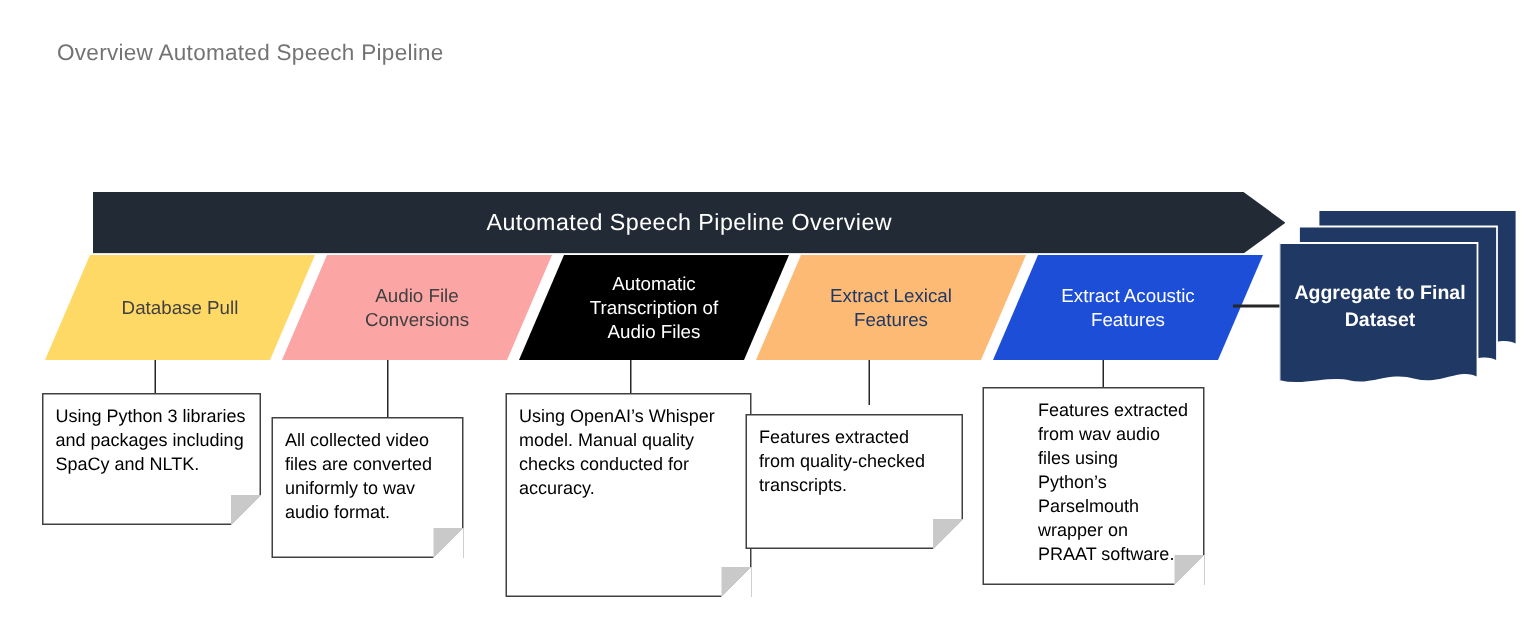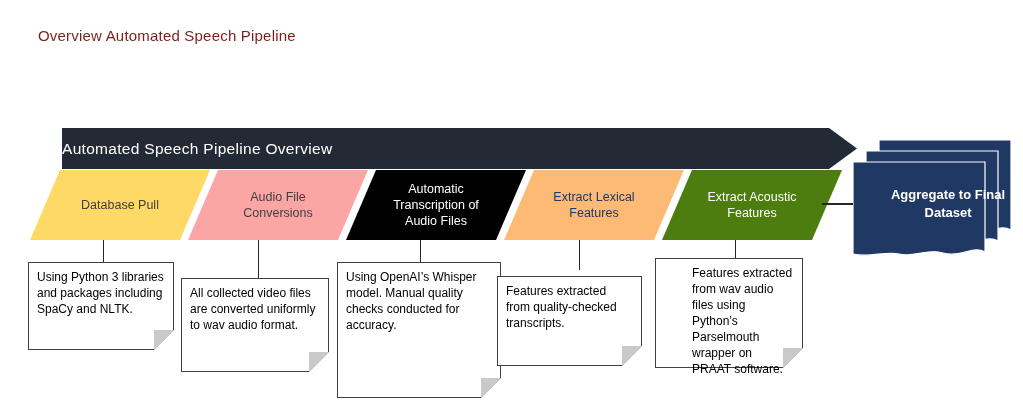--- a/index.html
+++ b/index.html
@@ -1,26 +1,26 @@
 <!DOCTYPE html>
 <html><head>
 <meta charset="utf-8">
 <style>
   html,body{margin:0;padding:0;background:#fff;}
   .canvas{
     position:relative;width:1023px;height:420px;background:#ffffff;
     font-family:"Liberation Sans",sans-serif;overflow:hidden;
   }
   .title{
-    position:absolute;left:38px;top:27px;font-size:15px;color:#7f1d1d;letter-spacing:.2px;
+    position:absolute;left:38px;top:27px;font-size:15px;color:#737373;letter-spacing:.2px;
   }
   
   .banner{
     position:absolute;left:62px;top:128px;width:795px;height:41px;
-    display:flex;align-items:center;
+    display:flex;align-items:center;justify-content:center;
     clip-path:polygon(0 0, calc(100% - 28px) 0, 100% 50%, calc(100% - 28px) 100%, 0 100%);
   }
   .banner-label{font-size:15.5px;letter-spacing:.3px;}
   
   .stages{position:absolute;left:30px;top:170px;height:70px;display:flex;}
   .stage{
     width:180px;height:70px;margin-right:-22px;box-sizing:border-box;
     display:flex;align-items:center;justify-content:center;text-align:center;
     padding:0 38px;font-size:12.5px;line-height:1.3;
     clip-path:polygon(30px 0, 100% 0, calc(100% - 30px) 100%, 0 100%);
@@ -64,53 +64,53 @@
     </div>
     <div class="stage" style="background: #fca5a5; color: rgb(64, 64, 64);">
       <span>Audio File Conversions</span>
     </div>
     <div class="stage" style="background: #000000; color: rgb(255, 255, 255);">
       <span>Automatic Transcription of Audio Files</span>
     </div>
     <div class="stage" style="background: #fdba74; color: rgb(31, 56, 100);">
       <span>Extract Lexical Features</span>
     </div>
-    <div class="stage" style="background: #4d7c0f; color: rgb(255, 255, 255);">
+    <div class="stage" style="background: #1d4ed8; color: rgb(255, 255, 255);">
       <span>Extract Acoustic Features</span>
     </div>
   </div>
 
   <div class="v-conn" style="left:103px;top:240px;height:22px;"></div>
   <div class="v-conn" style="left:258px;top:240px;height:38px;"></div>
   <div class="v-conn" style="left:420px;top:240px;height:22px;"></div>
   <div class="v-conn" style="left:579px;top:240px;height:30px;"></div>
   <div class="v-conn" style="left:735px;top:240px;height:18px;"></div>
 
   <div class="h-conn" style="left:822px;top:203px;width:32px;"></div>
 
   <div class="note" style="left:28px;top:262px;width:146px;height:88px;">
     <span>Using Python 3 libraries and packages including SpaCy and NLTK.</span>
   </div>
-  <div class="note" style="left:181px;top:278px;width:148px;height:94px;">
+  <div class="note" style="left:181px;top:278px;width:128px;height:94px;">
     <span>All collected video files are converted uniformly to wav audio format.</span>
   </div>
   <div class="note" style="left:337px;top:262px;width:164px;height:136px;">
     <span>Using OpenAI’s Whisper model. Manual quality checks conducted for accuracy.</span>
   </div>
   <div class="note" style="left:497px;top:276px;width:145px;height:90px;">
     <span>Features extracted from quality-checked transcripts.</span>
   </div>
-  <div class="note" style="left:655px;top:258px;width:148px;height:110px;padding-left:36px;">
+  <div class="note" style="left:655px;top:258px;width:148px;height:132px;padding-left:36px;">
     <span>Features extracted from wav audio files using Python’s Parselmouth wrapper on PRAAT software.</span>
   </div>
 
   <div class="docstack">
     <svg width="160" height="122" viewBox="0 0 160 122">
       <g stroke="#ffffff" stroke-width="1.2">
         <path transform="translate(26,0)" d="M0,0 H132 V90 C120,83 108,96 90,91 C72,86 62,96 46,92 C32,89 16,96 0,92 Z" style="fill: rgb(32, 56, 100);"></path>
         <path transform="translate(13,11)" d="M0,0 H132 V90 C120,83 108,96 90,91 C72,86 62,96 46,92 C32,89 16,96 0,92 Z" style="fill: rgb(32, 56, 100);"></path>
         <path transform="translate(0,22)" d="M0,0 H132 V90 C120,83 108,96 90,91 C72,86 62,96 46,92 C32,89 16,96 0,92 Z" style="fill: rgb(32, 56, 100);"></path>
       </g>
     </svg>
   </div>
-  <div class="agg-label" style="color: rgb(255, 255, 255); margin-left: 28px;">Aggregate to Final Dataset</div>
+  <div class="agg-label" style="color: rgb(255, 255, 255);">Aggregate to Final Dataset</div>
 
 </div>
 
 </body></html>

